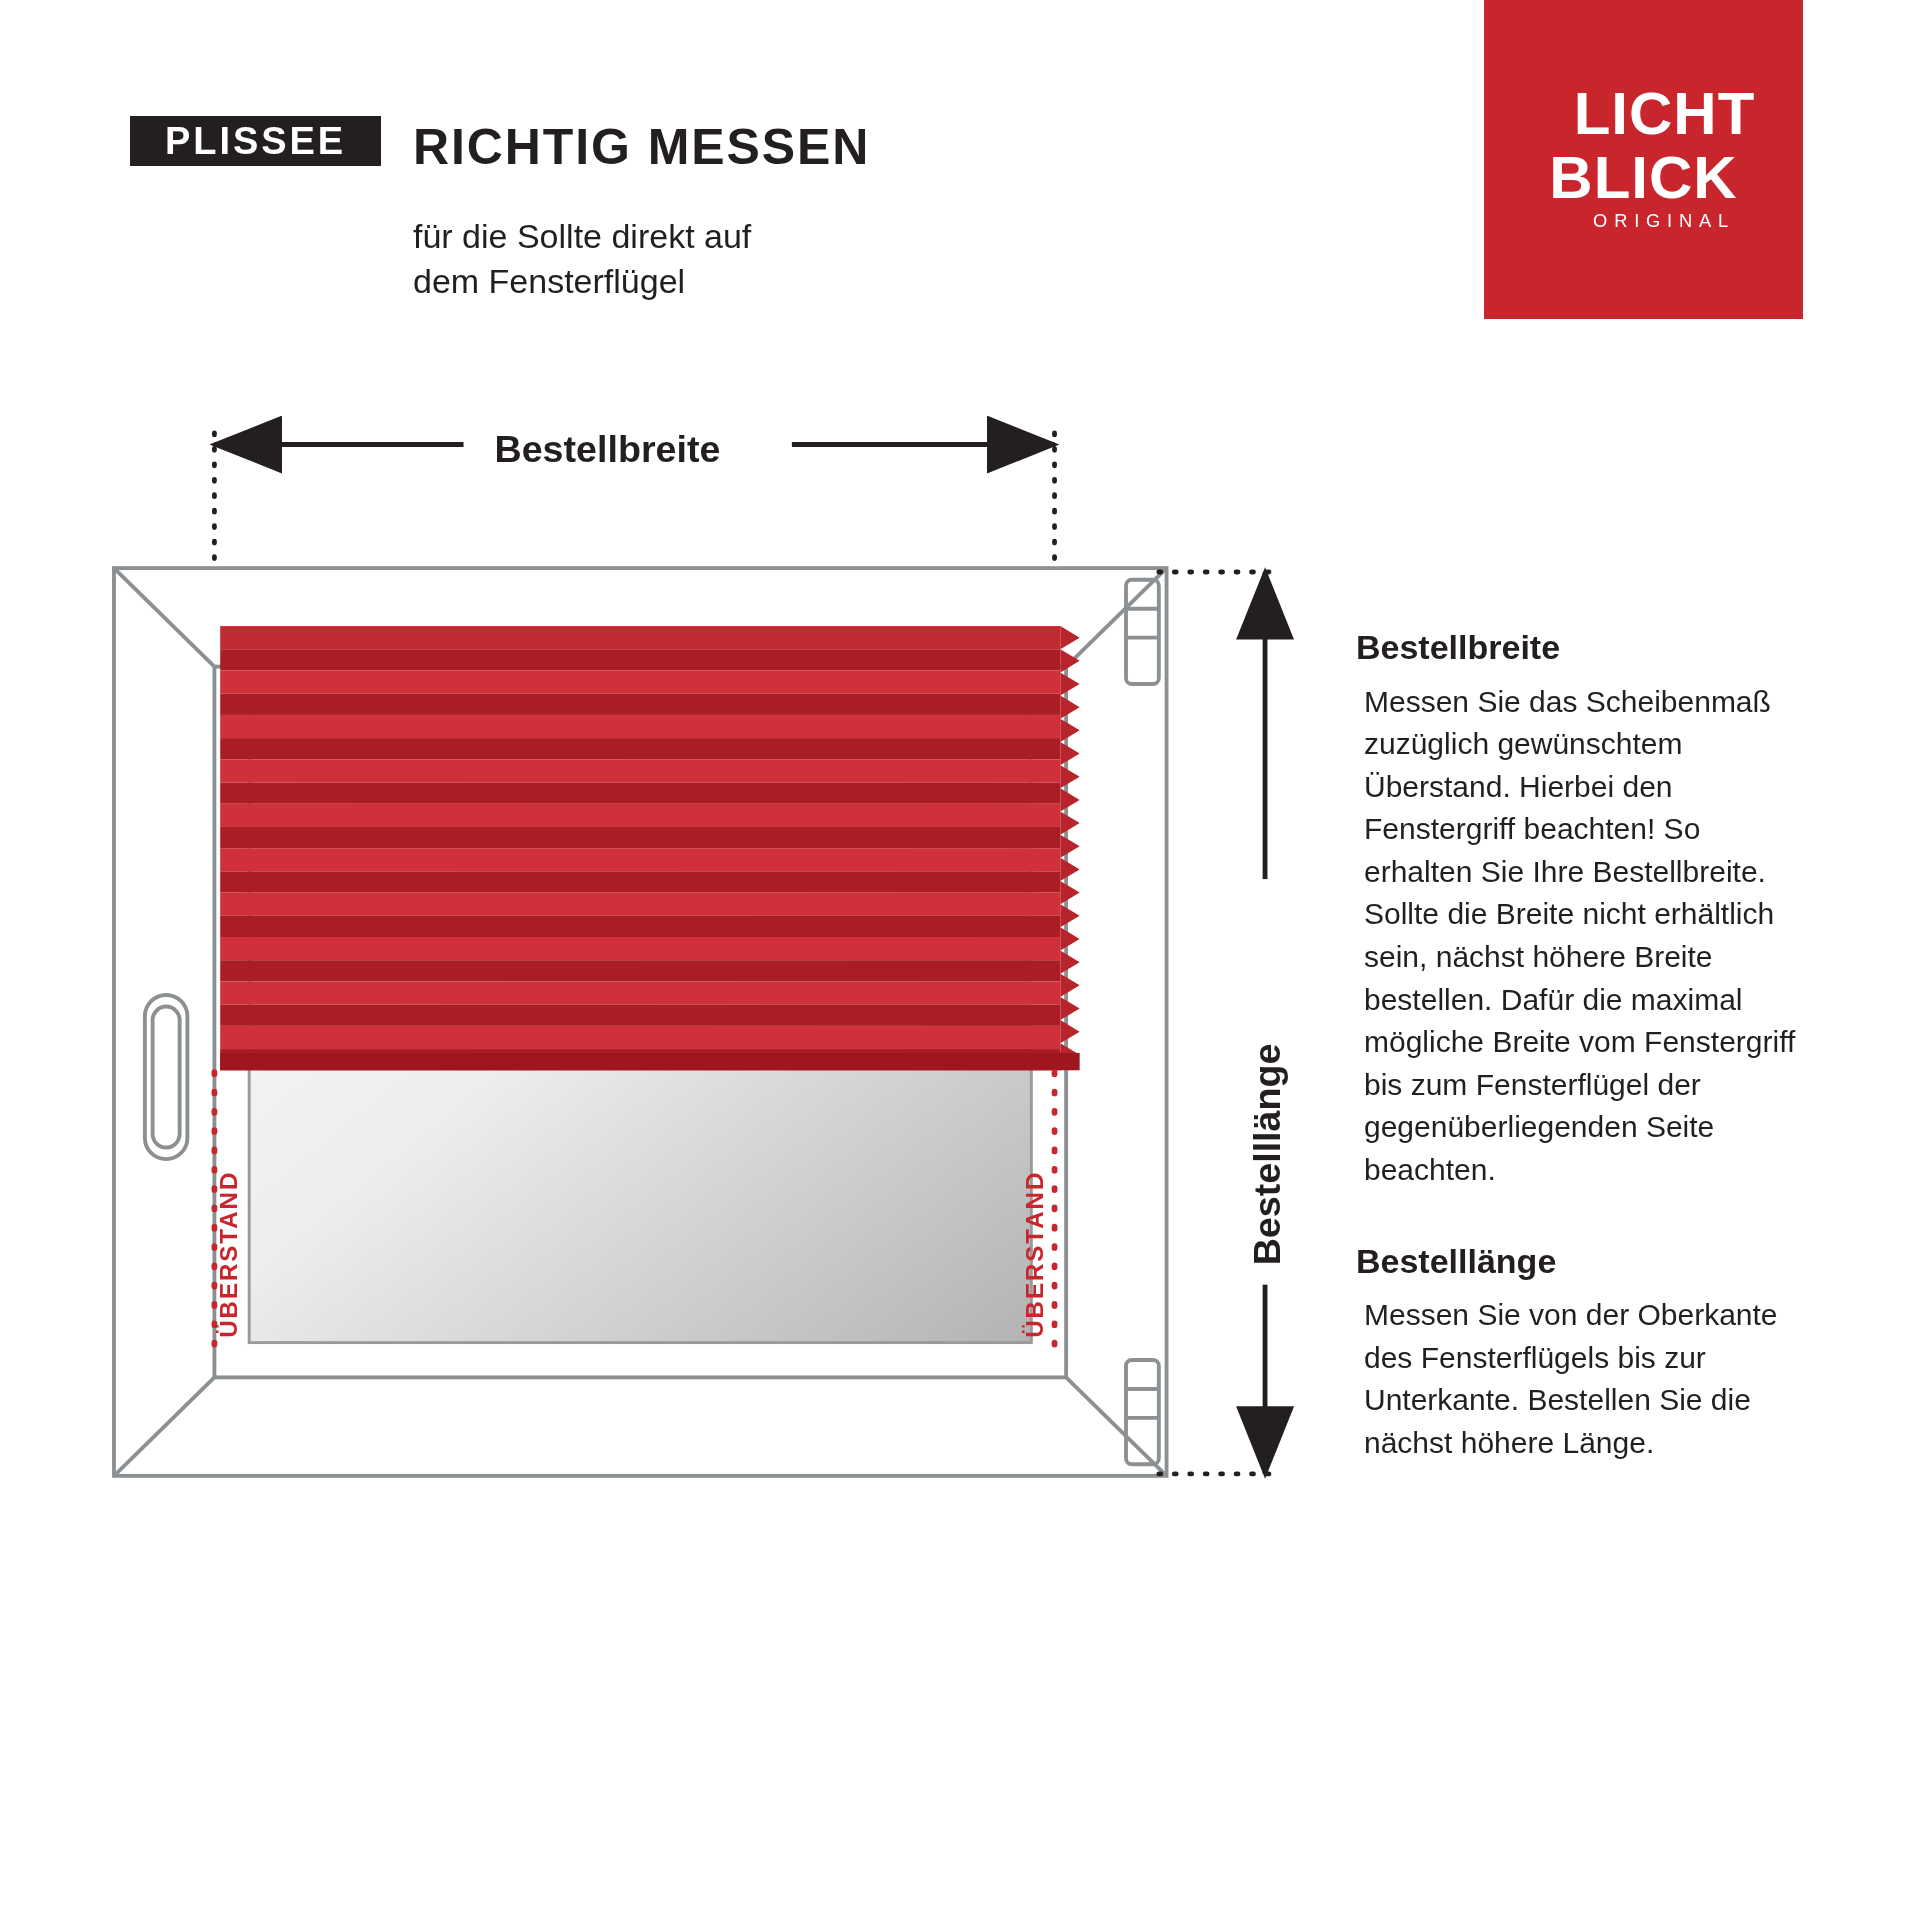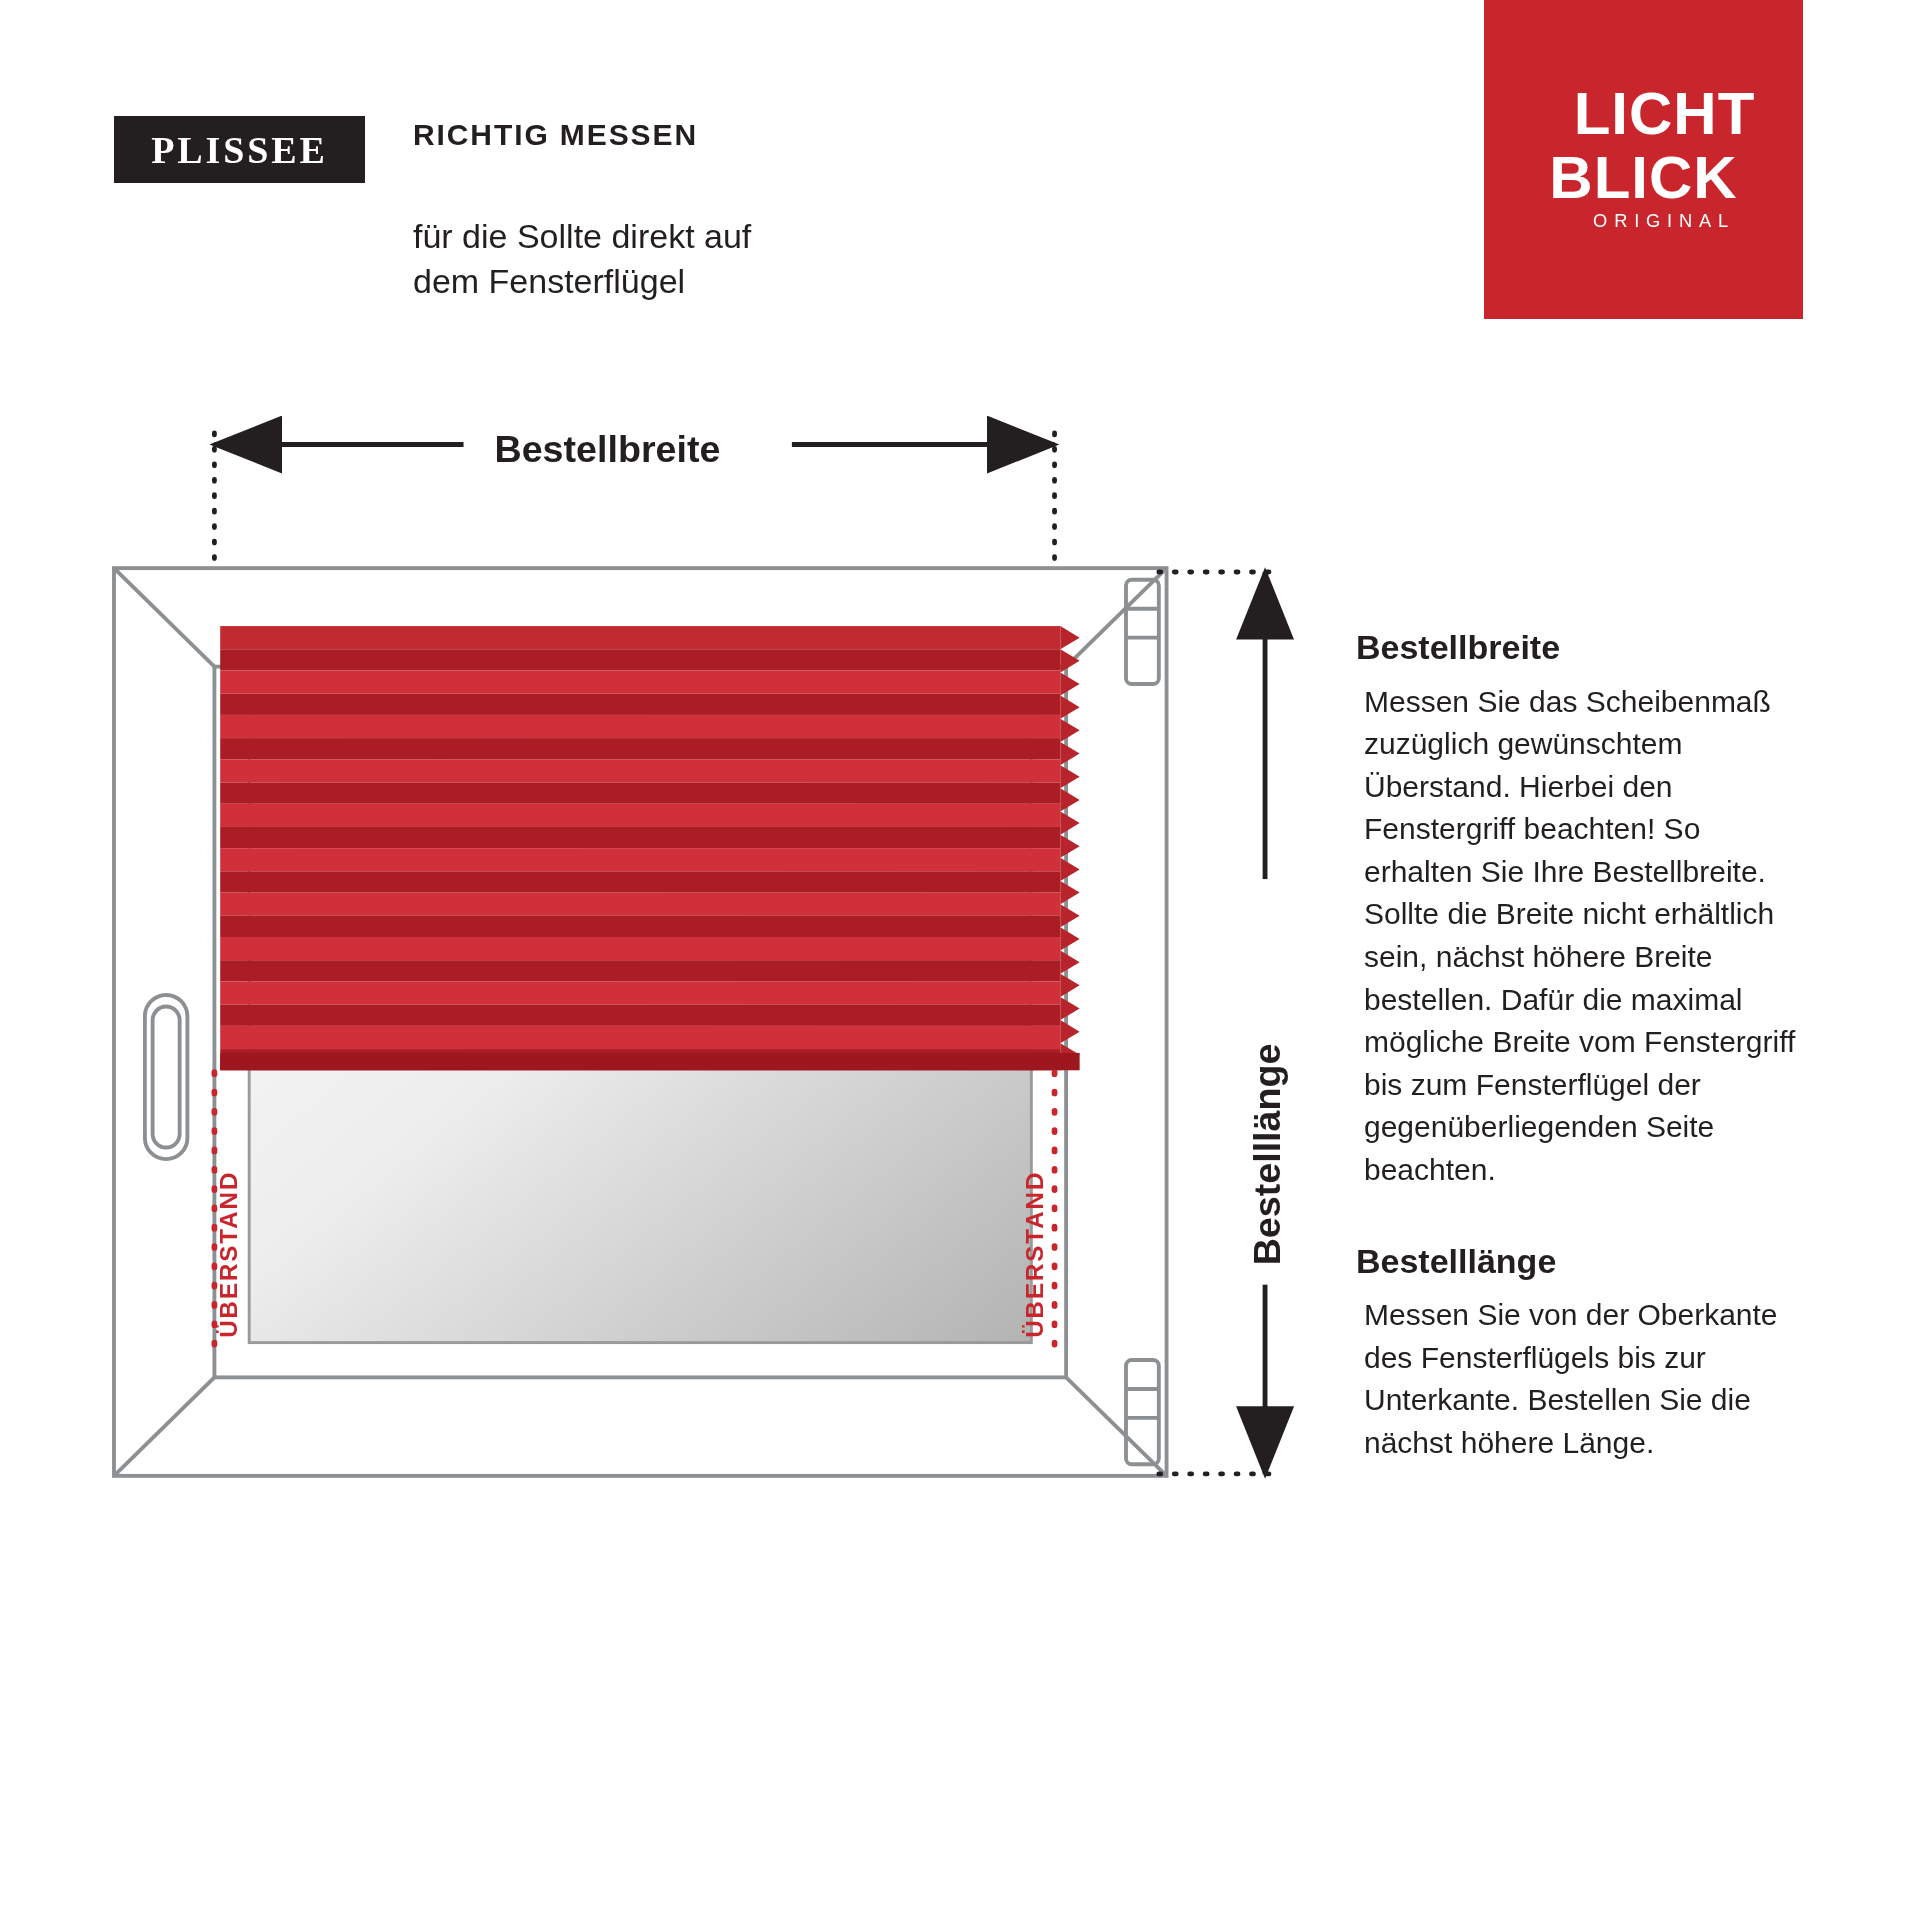--- a/index.html
+++ b/index.html
@@ -7,28 +7,28 @@
     width:1928px;height:1928px;
     background:#ffffff;
     font-family:"Liberation Sans", sans-serif;
     color:#231f20;
     position:relative;
     overflow:hidden;
   }
   
   #header{position:absolute;left:0;top:0;width:1928px;height:338px;}
   #badge{
-    position:absolute;left:114px;top:116px;width:251px;height:67px;
+    position:absolute;left:130px;top:116px;width:251px;height:50px;
     background:#231f20;color:#ffffff;
     font-size:38px;font-weight:bold;letter-spacing:2.9px;
-    display:flex;align-items:center;justify-content:center;font-family:Liberation Serif, serif;
+    display:flex;align-items:center;justify-content:center;
   }
   #title{
     position:absolute;left:413px;top:118px;
-    font-size:30px;font-weight:bold;letter-spacing:1.9px;color:#231f20;
+    font-size:50px;font-weight:bold;letter-spacing:1.9px;color:#231f20;
   }
   #subtitle{
     position:absolute;left:413px;top:214px;
     font-size:34px;line-height:1.32;color:#231f20;font-weight:400;
     width:676px;
   }
   
   #logo{
     position:absolute;left:1484px;top:0px;width:319px;height:319px;
     background:#c8262c;

